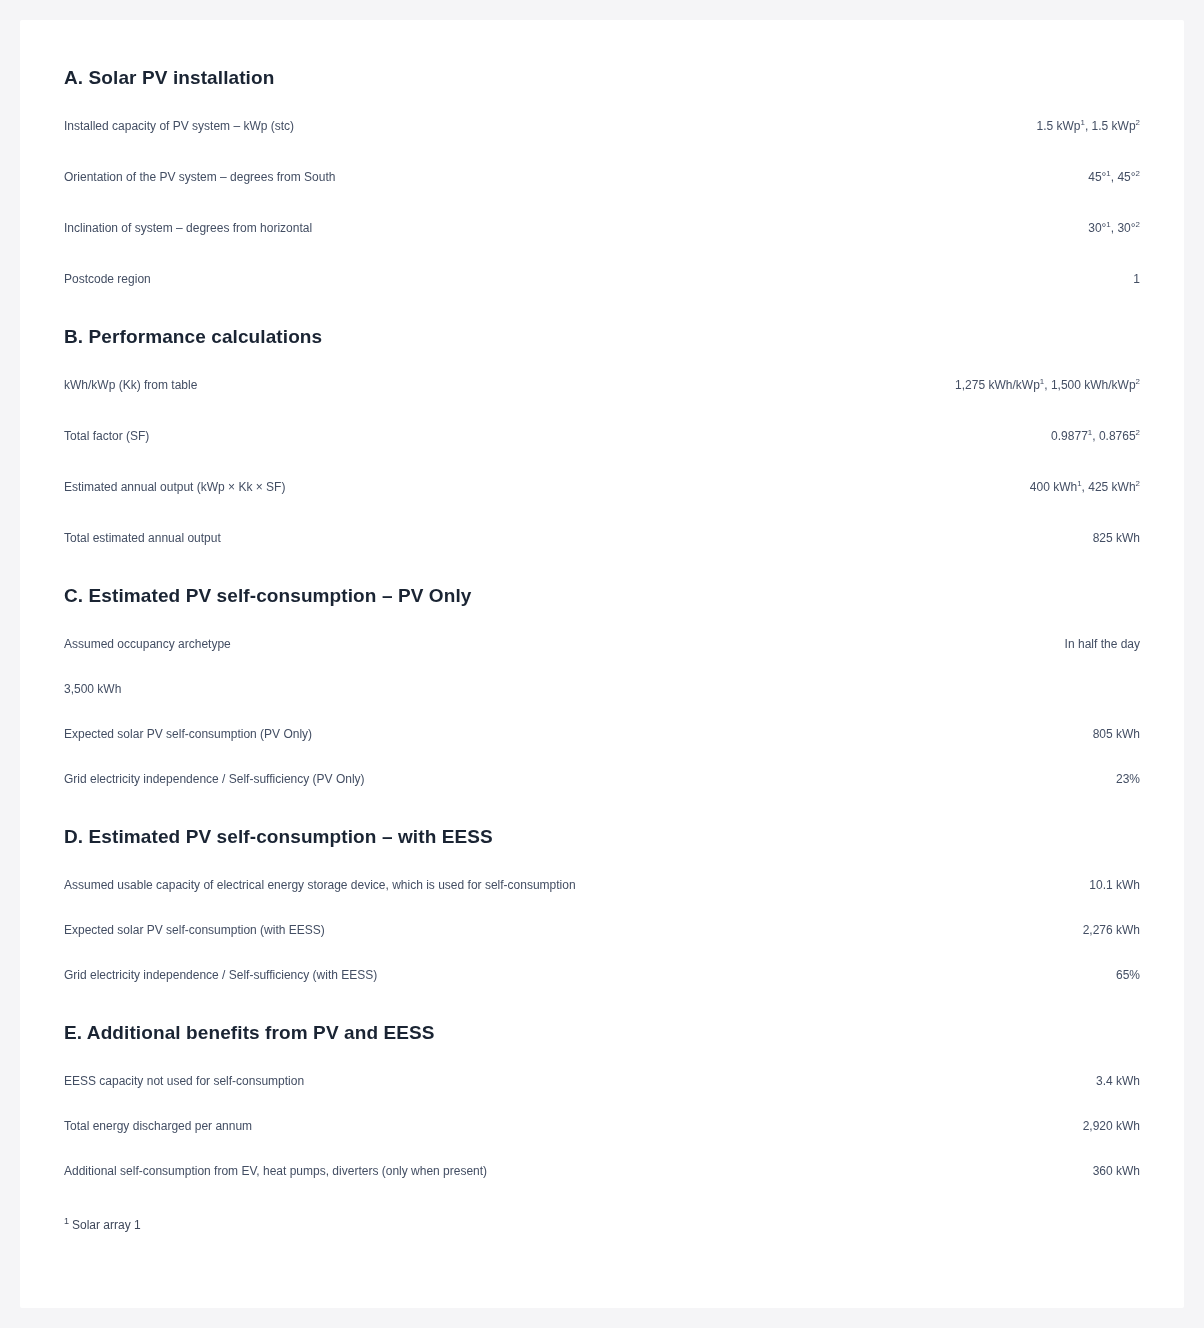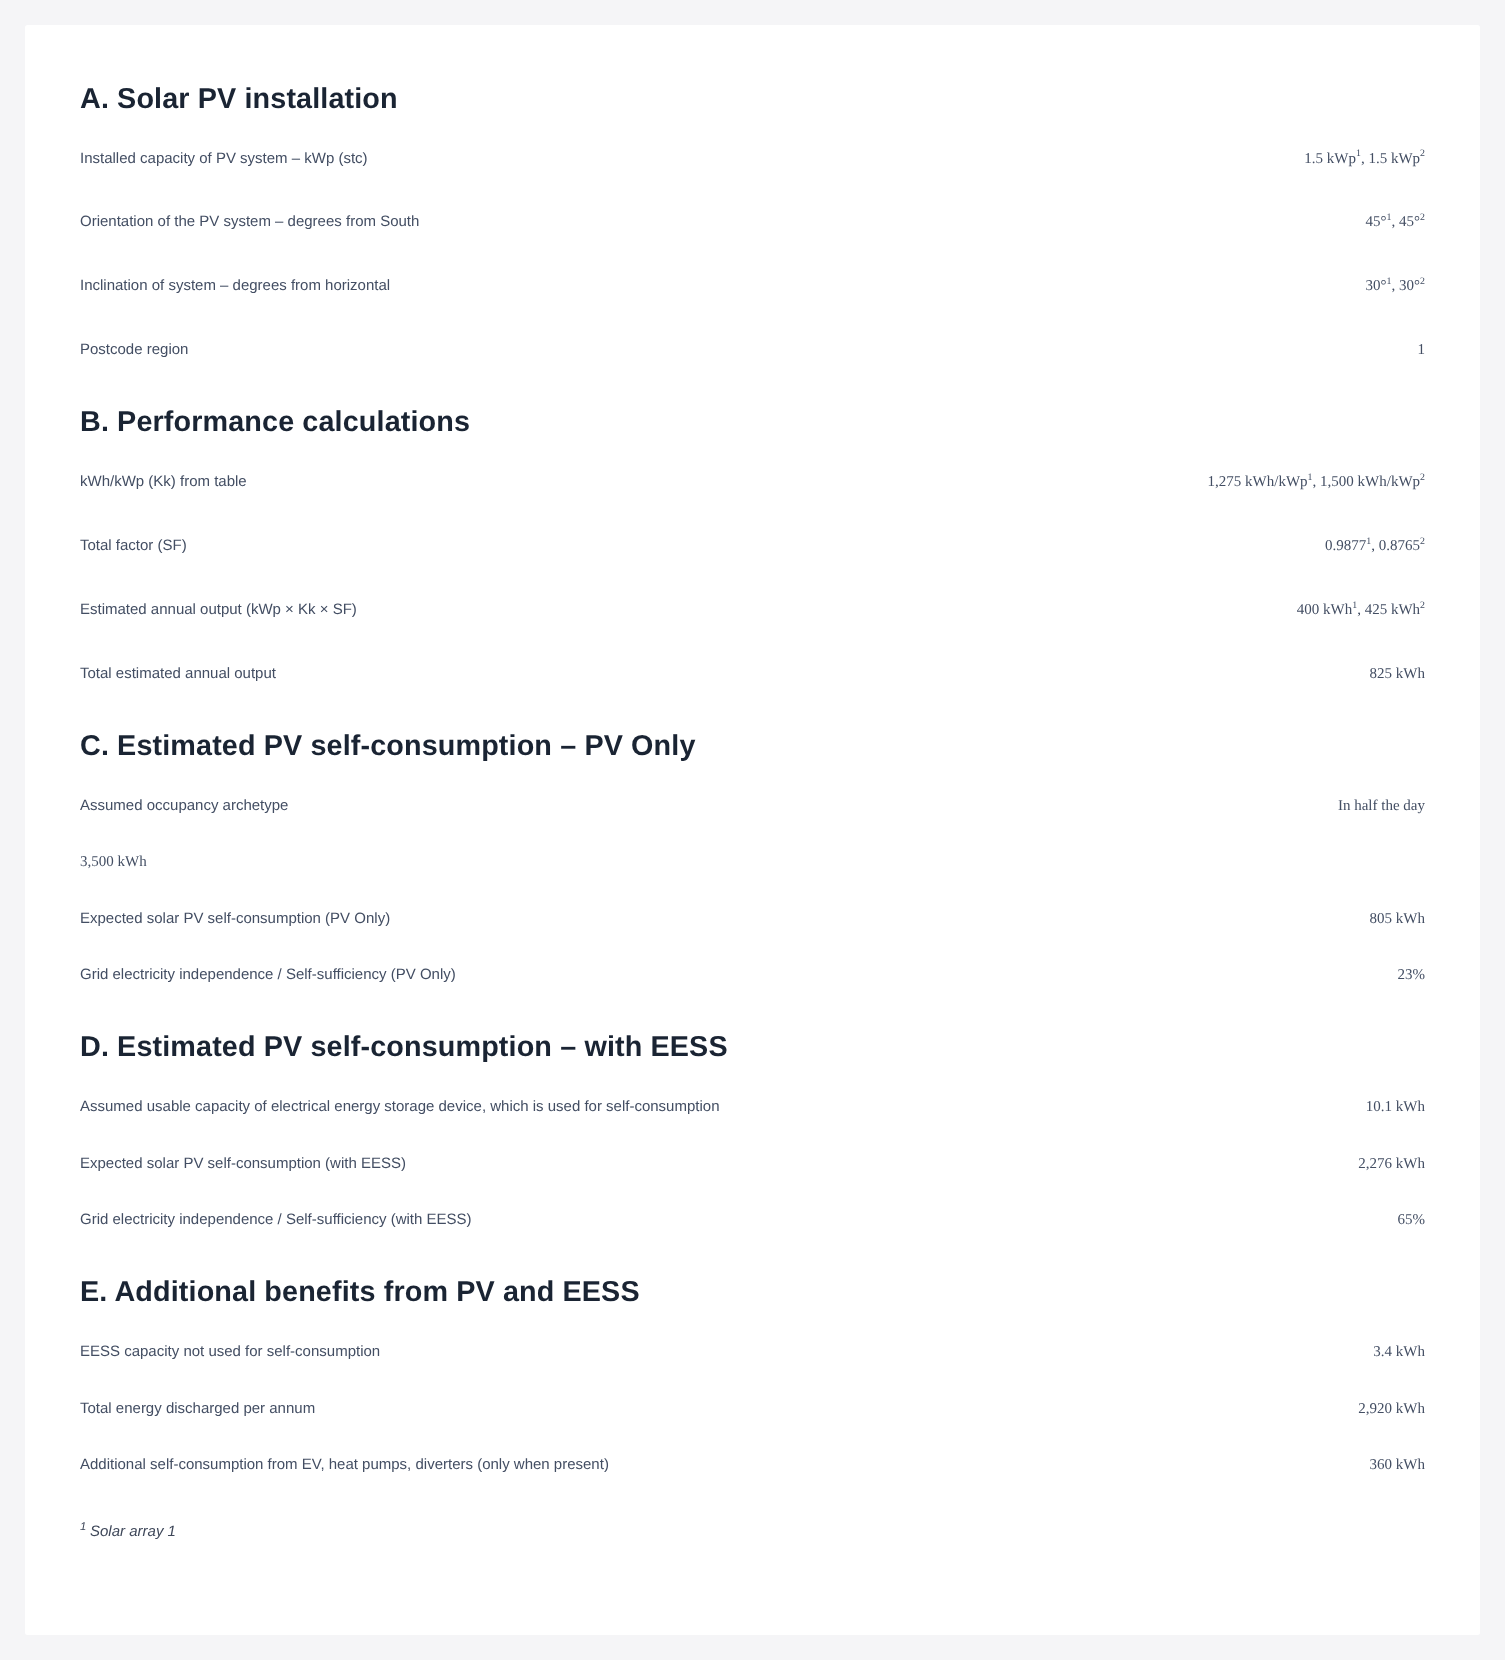--- a/index.html
+++ b/index.html
@@ -17,21 +17,21 @@
     width: 1164px;
     height: 1288px;
     background: #ffffff;
     border-radius: 2px;
     box-sizing: border-box;
     padding: 44px 44px 0 44px;
     overflow: hidden;
   }
   .section { margin-bottom: 32px; }
   .section-title {
-    font-size: 23px;
+    font-size: 19px;
     line-height: 28px;
     font-weight: 700;
     color: #1a2433;
     margin: 0 0 22px 0;
     letter-spacing: 0.1px;
   }
   .row {
     display: flex;
     justify-content: space-between;
     align-items: baseline;
@@ -41,23 +41,23 @@
     color: #434e63;
     margin-bottom: 21px;
   }
   .row:last-child { margin-bottom: 0; }
   
   #sections section:nth-of-type(1) .row,
   #sections section:nth-of-type(2) .row { margin-bottom: 27px; }
   #sections section:nth-of-type(1) .row:last-child,
   #sections section:nth-of-type(2) .row:last-child { margin-bottom: 0; }
   .label { text-align: left; }
-  .value { white-space: nowrap; text-align: left; font-family: Liberation Serif, serif; }
+  .value { white-space: nowrap; text-align: left; }
   .value sup { font-size: 0.66em; line-height: 0; }
-  #footnotes { margin-top: 24px; font-style: italic; }
+  #footnotes { margin-top: 24px; }
   .footnote {
     font-size: 12px;
     line-height: 20px;
     color: #3e4759;
     margin-bottom: 3px;
   }
   .fn-sup { font-size: 9px; line-height: 0; }
   .fn-text { margin-left: 3px; }
 </style>
 </head>

